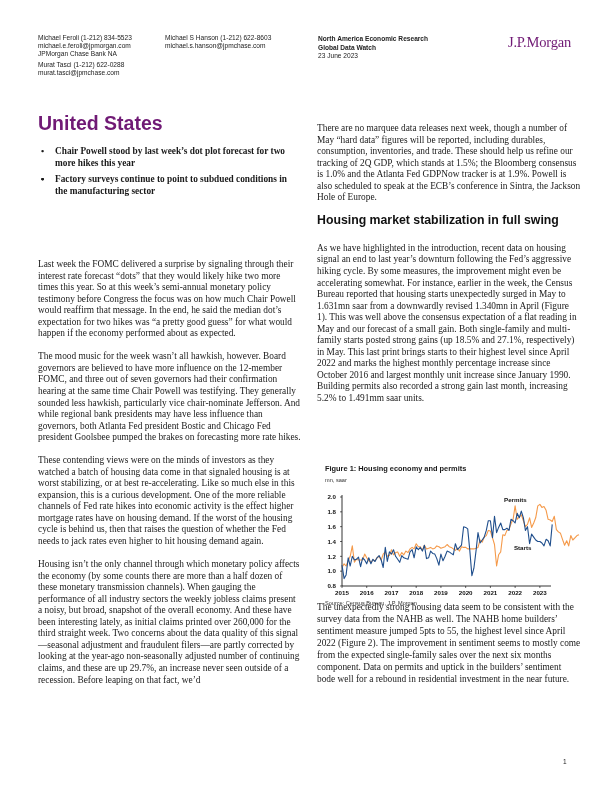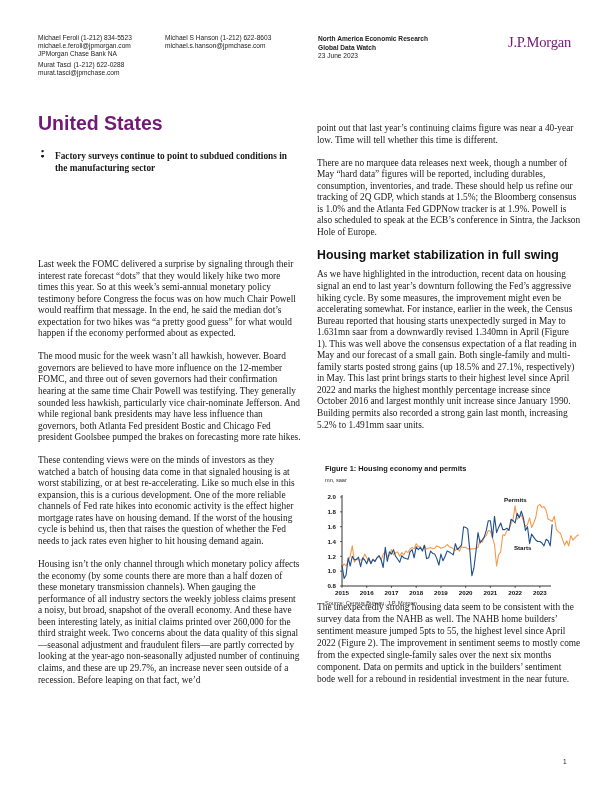--- a/index.html
+++ b/index.html
@@ -10,21 +10,21 @@
   .hdr-right b { font-weight: bold; }
   .logo { position: absolute; left: 508px; top: 34px; font-family: "Liberation Serif", serif; font-size: 14.5px; color: #701a75; letter-spacing: -0.2px; }
   .title { position: absolute; left: 38px; top: 112px; font-family: "Liberation Sans", sans-serif; font-weight: bold; font-size: 19.5px; color: #701a75; }
   .bullets { position: absolute; left: 38px; top: 146px; width: 262px; margin: 0; padding: 0; list-style: none; }
   .bullets li { position: relative; padding-left: 17px; font-weight: bold; font-size: 9.3px; line-height: 11.6px; margin-bottom: 5px; }
   .bullets li .dot { position: absolute; left: 3px; top: 0; font-size: 9px; }
   .col { position: absolute; width: 264px; font-size: 9.35px; line-height: 11.55px; text-align: left; }
   .col p { margin: 0 0 11.5px 0; }
   .col-left { left: 38px; top: 259px; }
   .col-right { left: 317px; top: 123px; }
-  .h2 { font-family: "Liberation Sans", sans-serif; font-weight: bold; font-size: 12.3px; margin: 2px 0 8px 0; color: #111; }
+  .h2 { font-family: "Liberation Sans", sans-serif; font-weight: bold; font-size: 12.3px; margin: 2px 0 16px 0; color: #111; }
   .fig { position: absolute; left: 315px; top: 463px; width: 280px; height: 150px; }
   .fig-title { position: absolute; left: 10px; top: 1px; font-family: "Liberation Sans", sans-serif; font-weight: bold; font-size: 7.4px; }
   .fig-units { position: absolute; left: 10px; top: 14px; font-family: "Liberation Sans", sans-serif; font-size: 5.6px; color: #333; }
   .fig-source { position: absolute; left: 10px; top: 137px; font-family: "Liberation Sans", sans-serif; font-size: 5.6px; color: #333; }
   svg text { font-family: "Liberation Sans", sans-serif; }
   .after-fig { position: absolute; left: 317px; top: 601px; width: 264px; font-size: 9.35px; line-height: 12px; }
   .pagenum { position: absolute; left: 563px; top: 758px; font-family: "Liberation Sans", sans-serif; font-size: 6.5px; }
 </style>
 </head>
 <body>
@@ -43,35 +43,34 @@
 <div class="hdr hdr-right" style="left:318px; top:35px;">
   <div><b>North America Economic Research</b></div>
   <div style="margin-top:1px;"><b>Global Data Watch</b></div>
   <div>23 June 2023</div>
 </div>
 <div class="logo">J.P.Morgan</div>
 
 <div class="title">United States</div>
 
 <ul class="bullets">
-  <li><span class="dot">•</span></li>
+  <li><span class="dot">•</span><span>Chair Powell stood by last week’s dot plot forecast for two more hikes this year</span></li>
   <li><span class="dot">•</span></li>
   <li><span class="dot">•</span></li>
   <li><span class="dot">•</span><span>Factory surveys continue to point to subdued conditions in the manufacturing sector</span></li>
 </ul>
 
 <div class="col col-left">
   <p>Last week the FOMC delivered a surprise by signaling through their interest rate forecast “dots” that they would likely hike two more times this year. So at this week’s semi-annual monetary policy testimony before Congress the focus was on how much Chair Powell would reaffirm that message. In the end, he said the median dot’s expectation for two hikes was “a pretty good guess” for what would happen if the economy performed about as expected.</p>
   <p>The mood music for the week wasn’t all hawkish, however. Board governors are believed to have more influence on the 12-member FOMC, and three out of seven governors had their confirmation hearing at the same time Chair Powell was testifying. They generally sounded less hawkish, particularly vice chair-nominate Jefferson. And while regional bank presidents may have less influence than governors, both Atlanta Fed president Bostic and Chicago Fed president Goolsbee pumped the brakes on forecasting more rate hikes.</p>
   <p>These contending views were on the minds of investors as they watched a batch of housing data come in that signaled housing is at worst stabilizing, or at best re-accelerating. Like so much else in this expansion, this is a curious development. One of the more reliable channels of Fed rate hikes into economic activity is the effect higher mortgage rates have on housing demand. If the worst of the housing cycle is behind us, then that raises the question of whether the Fed needs to jack rates even higher to hit housing demand again.</p>
   <p>Housing isn’t the only channel through which monetary policy affects the economy (by some counts there are more than a half dozen of these monetary transmission channels). When gauging the performance of all industry sectors the weekly jobless claims present a noisy, but broad, snapshot of the overall economy. And these have been interesting lately, as initial claims printed over 260,000 for the third straight week. Two concerns about the data quality of this signal—seasonal adjustment and fraudulent filers—are partly corrected by looking at the year-ago non-seasonally adjusted number of continuing claims, and these are up 29.7%, an increase never seen outside of a recession. Before leaping on that fact, we’d</p>
 </div>
 
 <div class="col col-right">
-  <p>point out that last year’s continuing claims figure was near a 40-year low. Time will tell whether this time is different.</p>
   <p>There are no marquee data releases next week, though a number of May “hard data” figures will be reported, including durables, consumption, inventories, and trade. These should help us refine our tracking of 2Q GDP, which stands at 1.5%; the Bloomberg consensus is 1.0% and the Atlanta Fed GDPNow tracker is at 1.9%. Powell is also scheduled to speak at the ECB’s conference in Sintra, the Jackson Hole of Europe.</p>
   <div class="h2">Housing market stabilization in full swing</div>
   <p>As we have highlighted in the introduction, recent data on housing signal an end to last year’s downturn following the Fed’s aggressive hiking cycle. By some measures, the improvement might even be accelerating somewhat. For instance, earlier in the week, the Census Bureau reported that housing starts unexpectedly surged in May to 1.631mn saar from a downwardly revised 1.340mn in April (Figure 1). This was well above the consensus expectation of a flat reading in May and our forecast of a small gain. Both single-family and multi-family starts posted strong gains (up 18.5% and 27.1%, respectively) in May. This last print brings starts to their highest level since April 2022 and marks the highest monthly percentage increase since October 2016 and largest monthly unit increase since January 1990. Building permits also recorded a strong gain last month, increasing 5.2% to 1.491mm saar units.</p>
 </div>
 
 <div class="fig">
   <div class="fig-title">Figure 1: Housing economy and permits</div>
   <div class="fig-units">mn, saar</div>
   <svg id="chart" width="280" height="135" style="position:absolute; left:0; top:0;">
       <line x1="27" y1="32" x2="27" y2="123" stroke="#000" stroke-width="0.8"></line>

